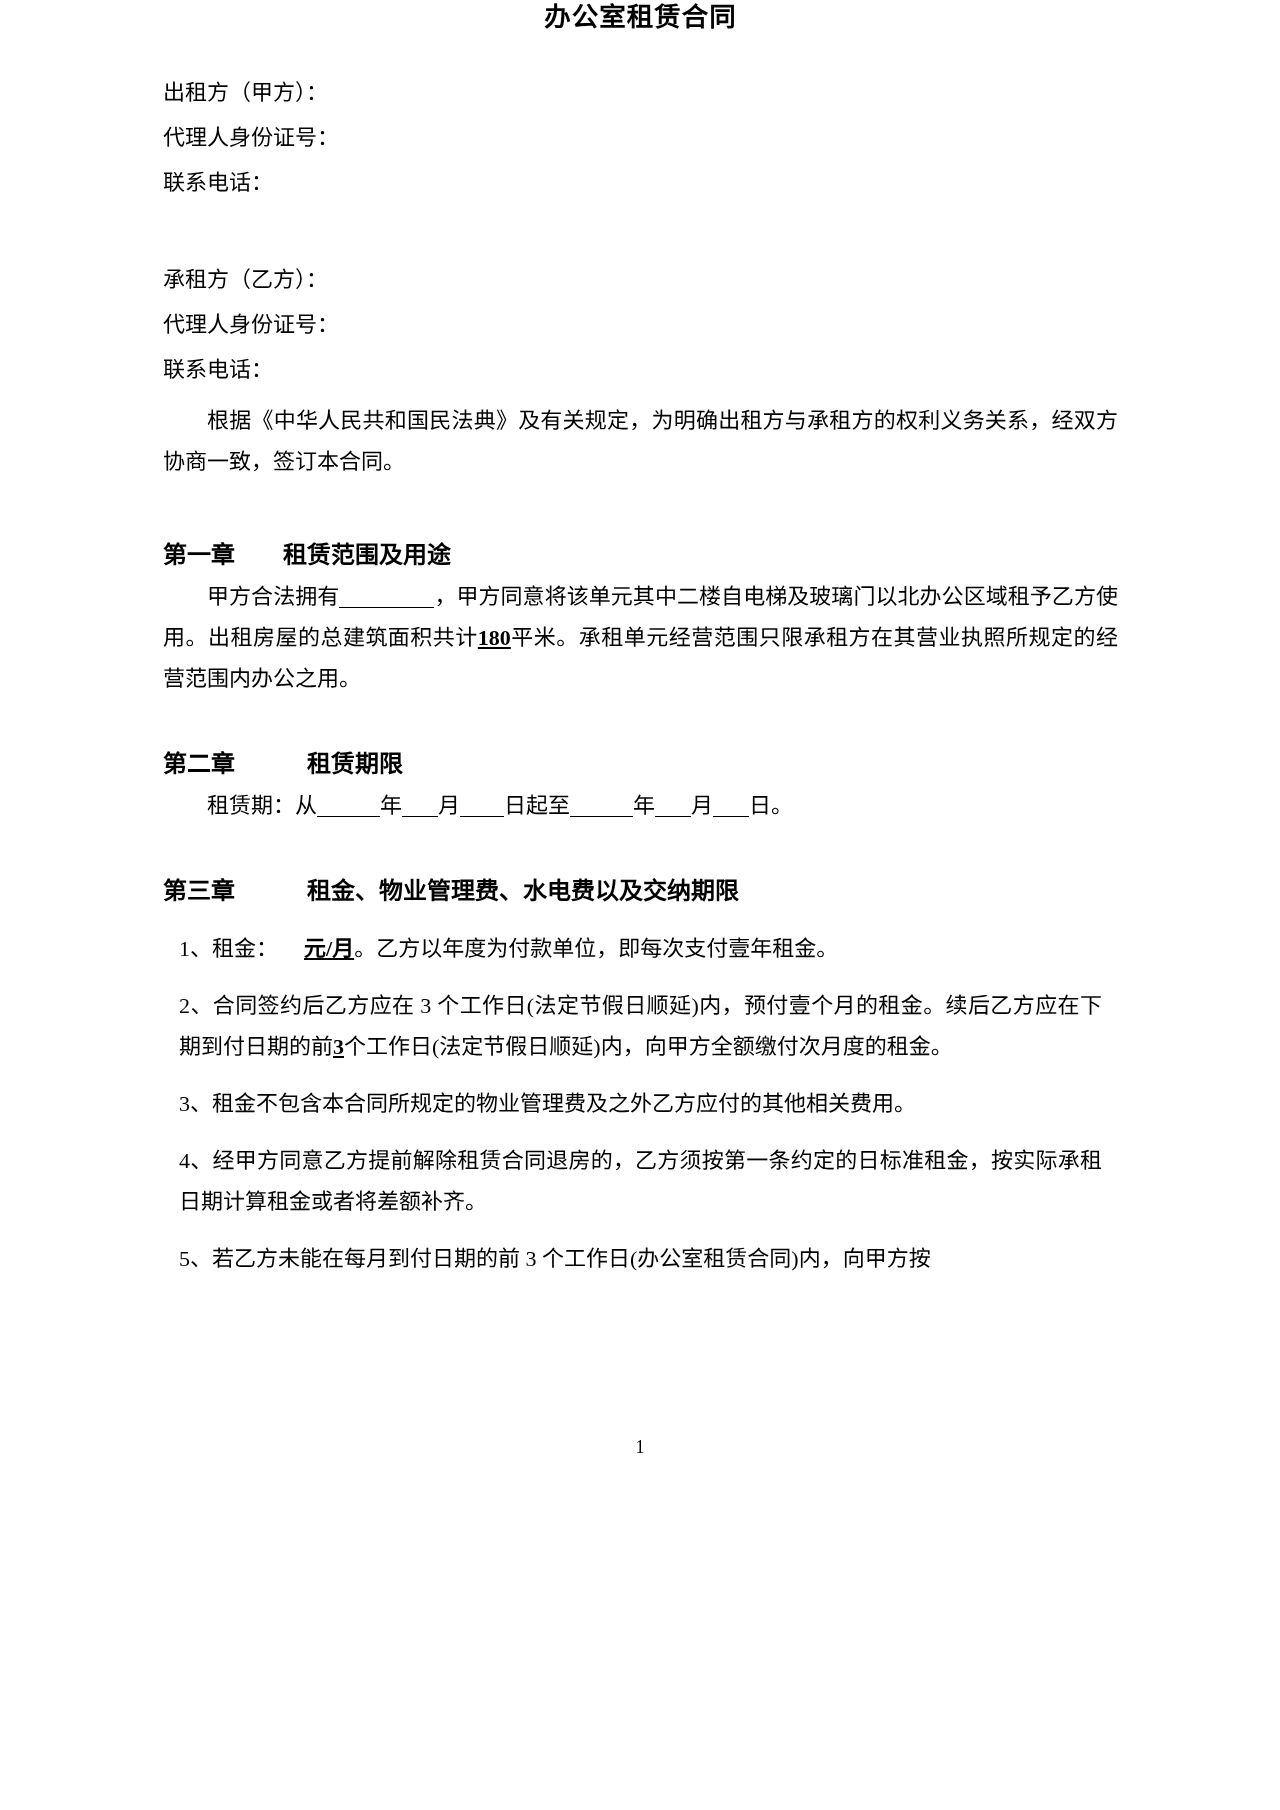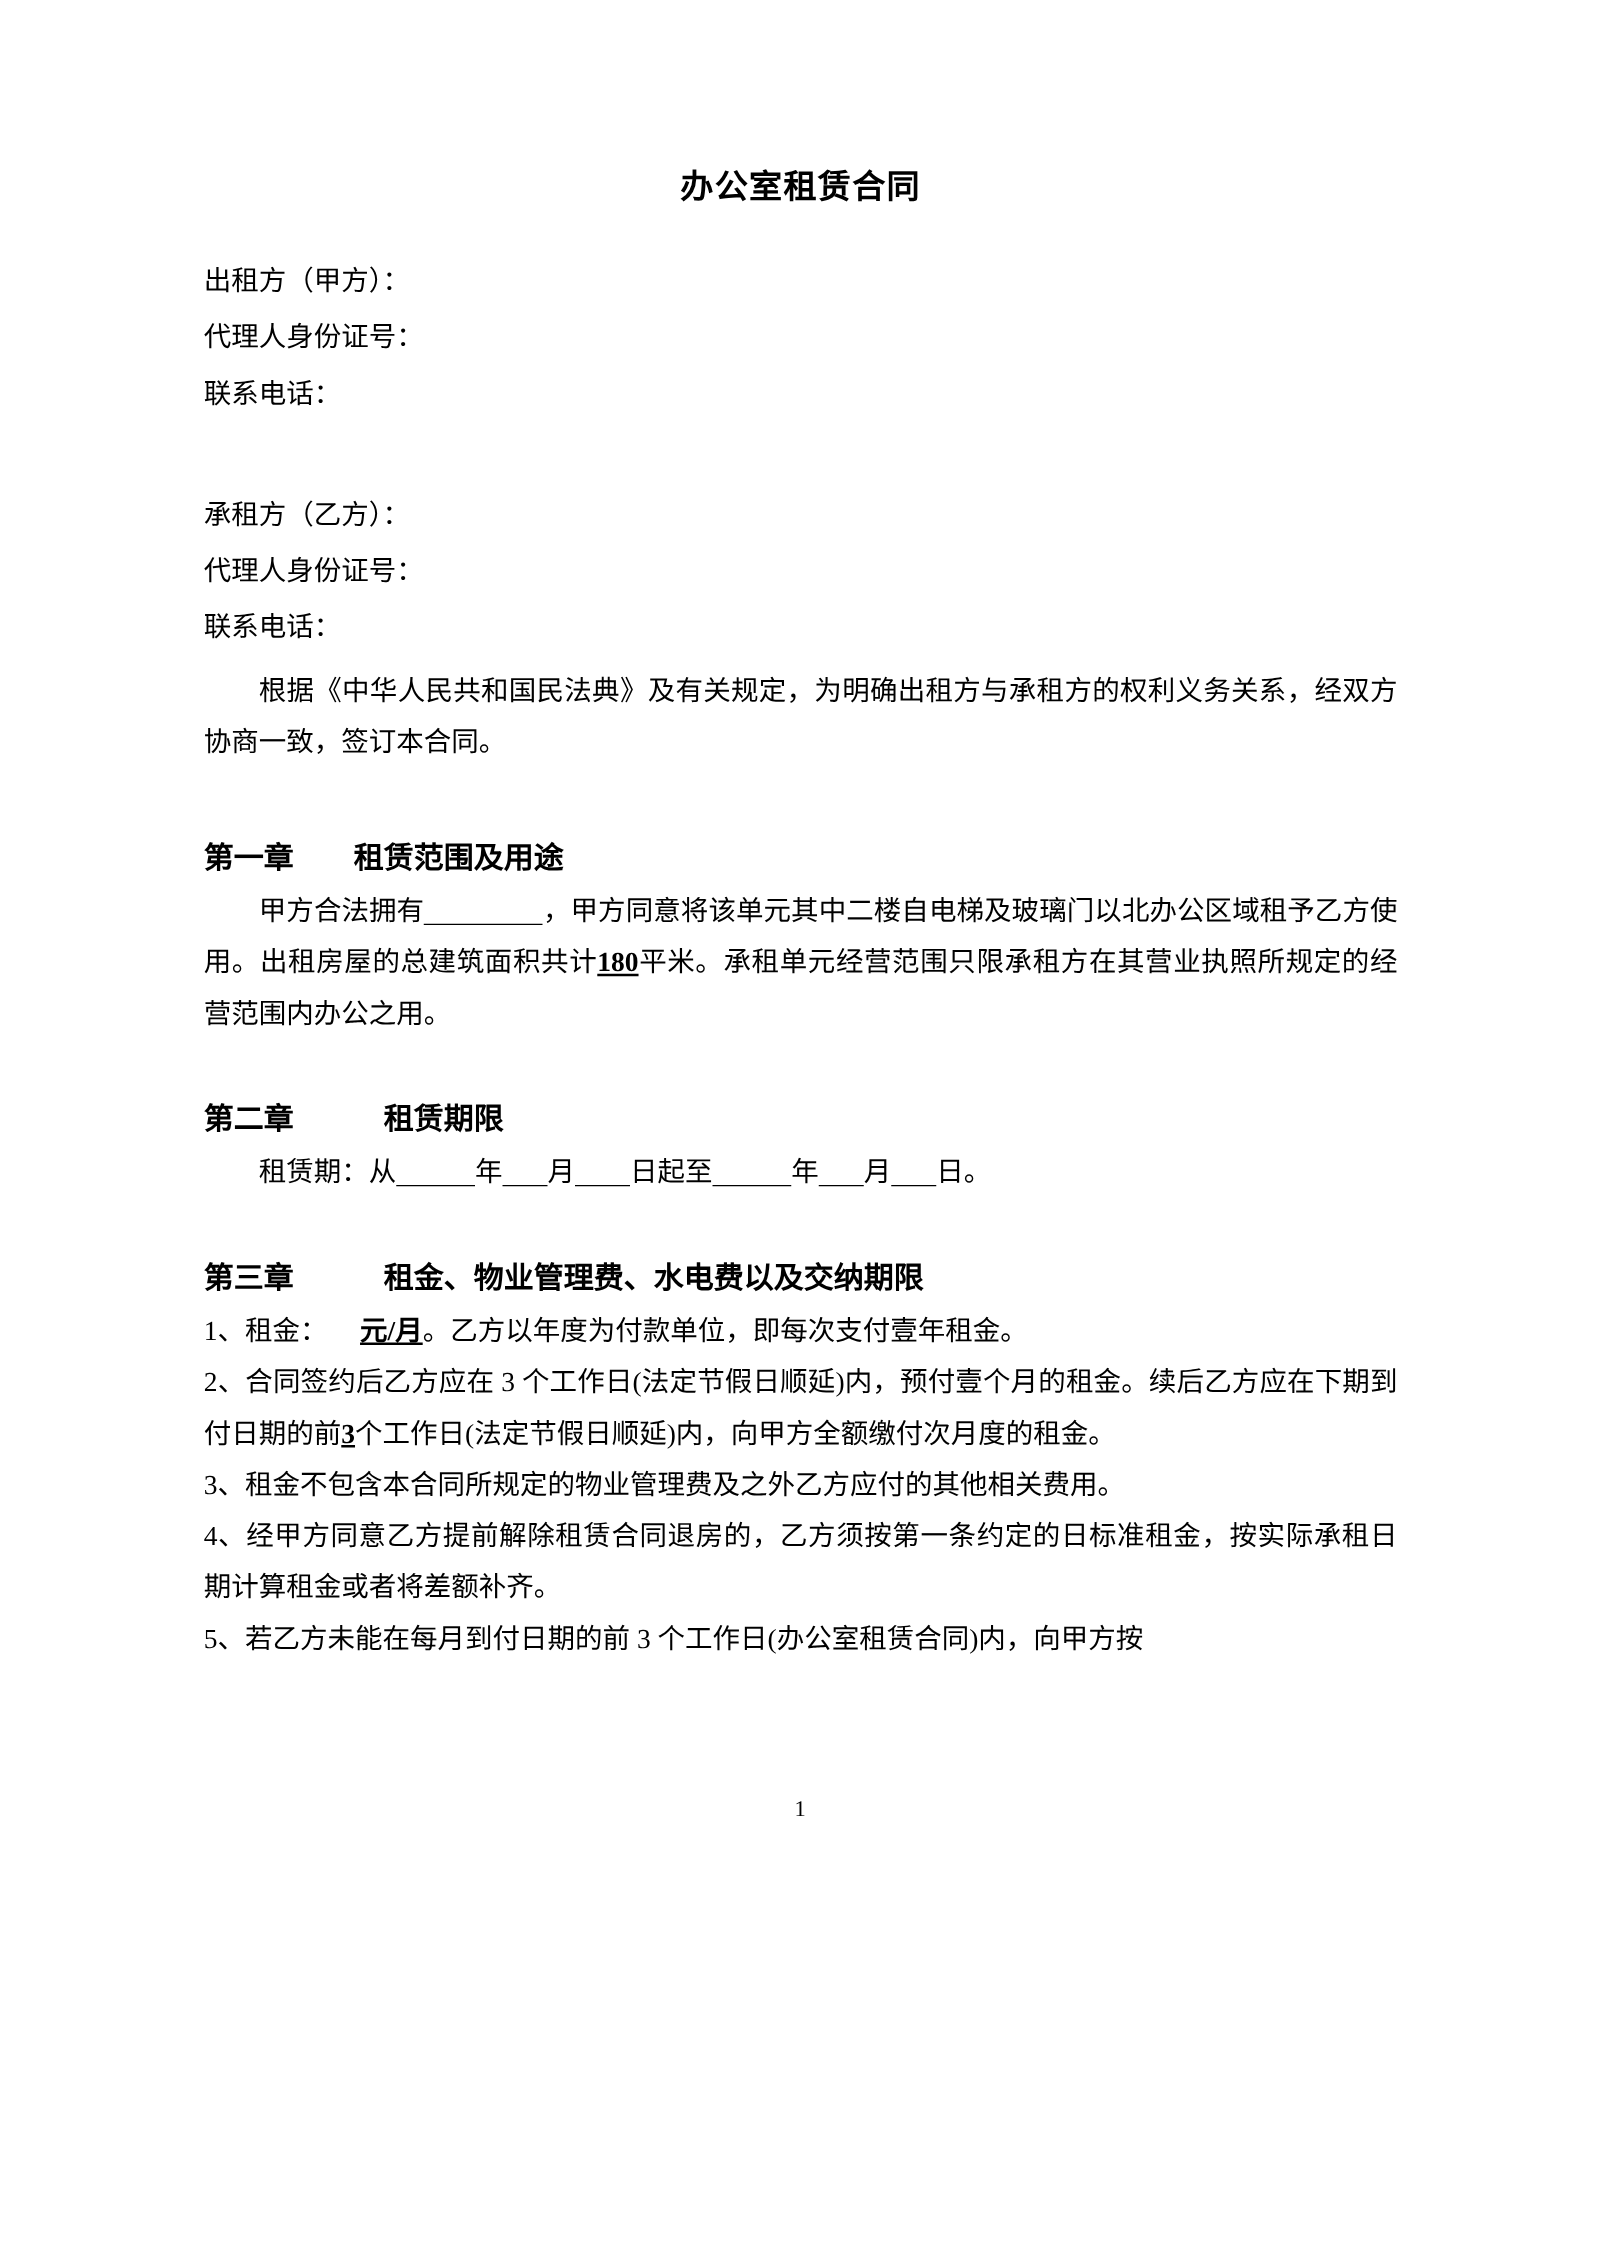--- a/index.html
+++ b/index.html
@@ -27,21 +27,20 @@
     left: 163px;
     top: 0;
     width: 955px;
   }
   .doc-title {
     text-align: center;
     font-size: 26.5px;
     font-weight: 700;
     letter-spacing: 1px;
     margin: 0;
-    padding-top: 132px;
     line-height: 1.3;
   }
   .party-block {
     margin-top: 48px;
   }
   .party-line {
     font-size: 22px;
     line-height: 1.0;
     margin: 0 0 23px 0;
     white-space: pre;
@@ -111,21 +110,21 @@
     left: 0;
     right: 0;
     top: 1438px;
     text-align: center;
     font-size: 18px;
     line-height: 1;
   }
   .list-line {
     font-size: 22px;
     line-height: 41px;
-    margin: 0;
+    margin: 16px;
     text-align: justify;
     text-justify: inter-ideograph;
   }
 </style>
 </head>
 <body>
 
 <div class="page">
   <div class="content">
 

